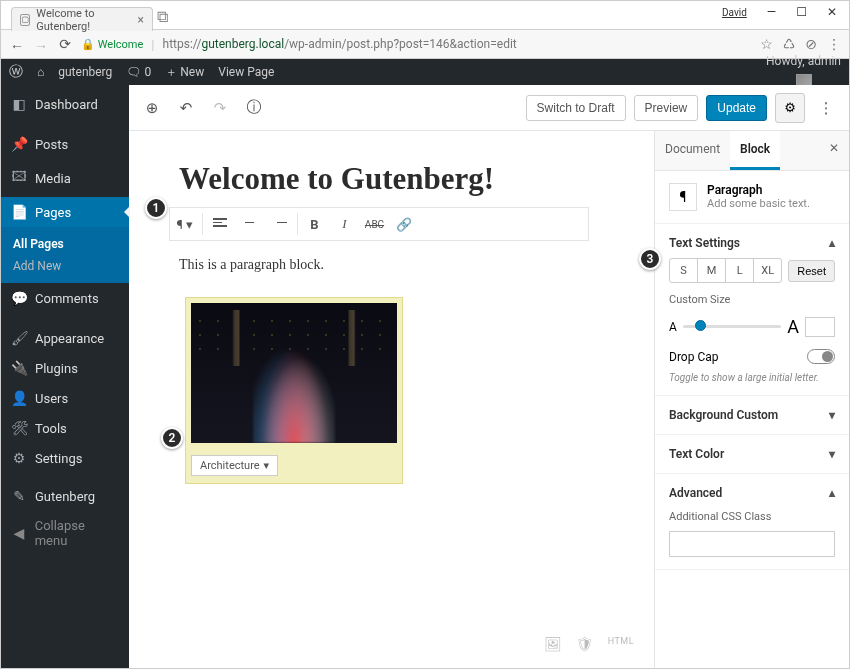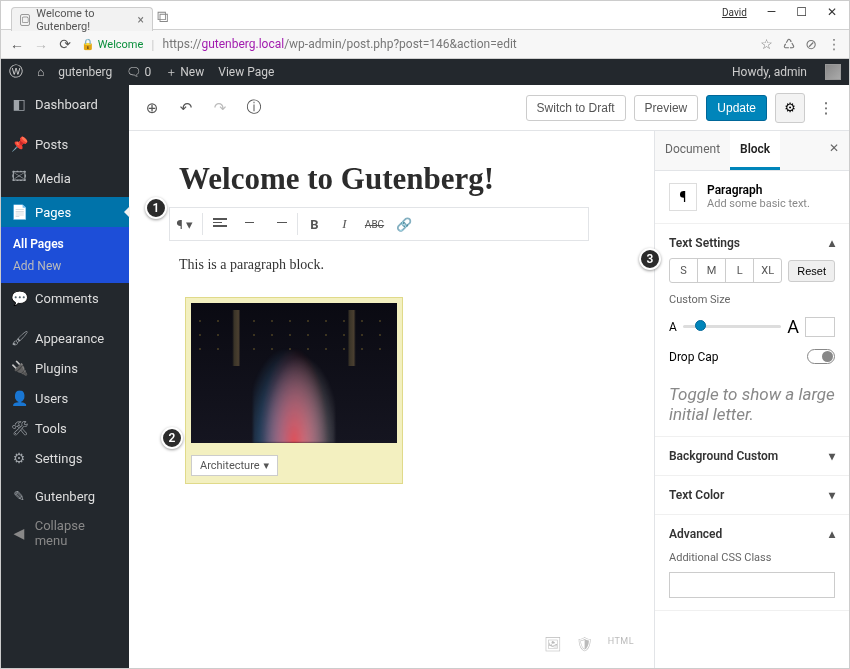--- a/index.html
+++ b/index.html
@@ -31,45 +31,45 @@
   .tab .favicon { width:12px; height:12px; border:1px solid #999; border-radius:2px; font-size:8px; display:flex;align-items:center;justify-content:center;}
   .tab .x { margin-left: auto; font-size:12px; color:#777;}
   .newtab { margin-left:4px; color:#888; font-size:16px;}
   .url-bar {
     height: 30px; border-top:1px solid #d0d0d0; border-bottom:1px solid #d0d0d0;
     background:#f7f7f7; display:flex; align-items:center; padding:0 8px; gap:8px;
   }
   .url-bar .navbtn { color:#555; font-size:14px; width:16px; text-align:center;}
   .url-bar .secure { color:#0a8f3c; font-size:11px; display:flex; align-items:center; gap:3px;}
   .url-bar .urltext { color:#777; font-size:12px; flex:1;}
-  .url-bar .urltext .host { color:#a21caf;}
+  .url-bar .urltext .host { color:#14532d;}
   .url-bar .right-icons { display:flex; gap:10px; color:#777; font-size:14px;}
   
   .adminbar {
     height: 26px; background:#23282d; color:#ccc; display:flex; align-items:center;
     padding:0 8px; font-size:12px; gap:14px;
   }
   .adminbar .wlogo { font-size:14px;}
-  .adminbar .howdy { margin-left:auto; display:flex; align-items:center; gap:18px;}
+  .adminbar .howdy { margin-left:auto; display:flex; align-items:center; gap:6px;flex-direction:column;}
   .adminbar .avatar { width:16px; height:16px; background: linear-gradient(135deg,#888,#aaa); border:1px solid #999;}
   
   .main { display:flex; height: calc(100% - 28px - 30px - 26px); }
   
   .sidebar {
     width: 128px; background:#23282d; color:#eee; font-size:13px;
     display:flex; flex-direction:column; padding-top:4px;
   }
   .side-item {
     display:flex; align-items:center; gap:8px; padding:7px 10px; color:#ddd;
     cursor:pointer;
   }
   .side-item .ic { width:16px; text-align:center; font-size:14px; color:#a0a5aa;}
   .side-item.active { background:#0073aa; color:#fff;}
   .side-item.active .ic { color:#fff;}
-  .side-sub { background:#1d4ed8; padding:6px 0;}
+  .side-sub { background:#0369a1; padding:6px 0;}
   .side-sub .sub { padding:4px 12px; font-size:12px; color:#bbb; cursor:pointer;}
   .side-sub .sub.bold { color:#fff; font-weight:600;}
   .side-item.dim .ic, .side-item.dim { color:#888;}
   
   .editor { flex:1; display:flex; flex-direction:column; background:#fff;}
   .toolbar-top {
     height:46px; border-bottom:1px solid #e2e4e7; display:flex; align-items:center;
     padding:0 10px; gap:8px;
   }
   .tb-btn {
@@ -164,21 +164,21 @@
   .slider-row { margin-top:10px; display:flex; align-items:center; gap:6px;}
   .slider { flex:1; height:3px; background:#ddd; position:relative; border-radius:2px;}
   .slider .knob { position:absolute; left:12%; top:-5px; width:11px; height:11px; border-radius:50%; background:#0085ba; border:1px solid #006799;}
   .numbox { width:30px; height:20px; border:1px solid #ccc;}
   .toggle-wrap { display:flex; align-items:center; margin-top:12px;}
   .toggle {
     margin-left:auto; width:28px; height:15px; border:1px solid #888; border-radius:9px;
     position:relative; background:#fff;
   }
   .toggle::after { content:""; position:absolute; right:1px; top:1px; width:11px; height:11px; border-radius:50%; background:#888;}
-  .hint { color:#888; font-style:italic; font-size:17px; margin-top:20px;}
+  .hint { color:#888; font-style:italic; font-size:10px; margin-top:8px;}
   .css-input { width:100%; height:26px; border:1px solid #ccc; margin-top:8px; background:#fff;}
   
   .badge {
     position:absolute; width:22px; height:22px; border-radius:50%;
     background:#2b2b2b; color:#fff; font-size:12px; font-weight:600;
     display:flex; align-items:center; justify-content:center;
     border:2px solid #fff; box-shadow:0 1px 3px rgba(0,0,0,.4);
     z-index:50;
   }
   

